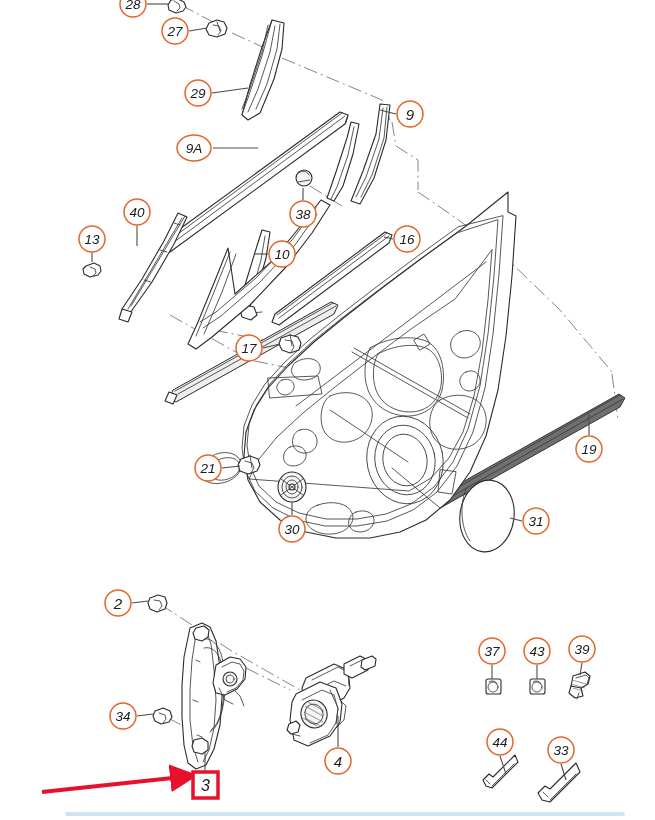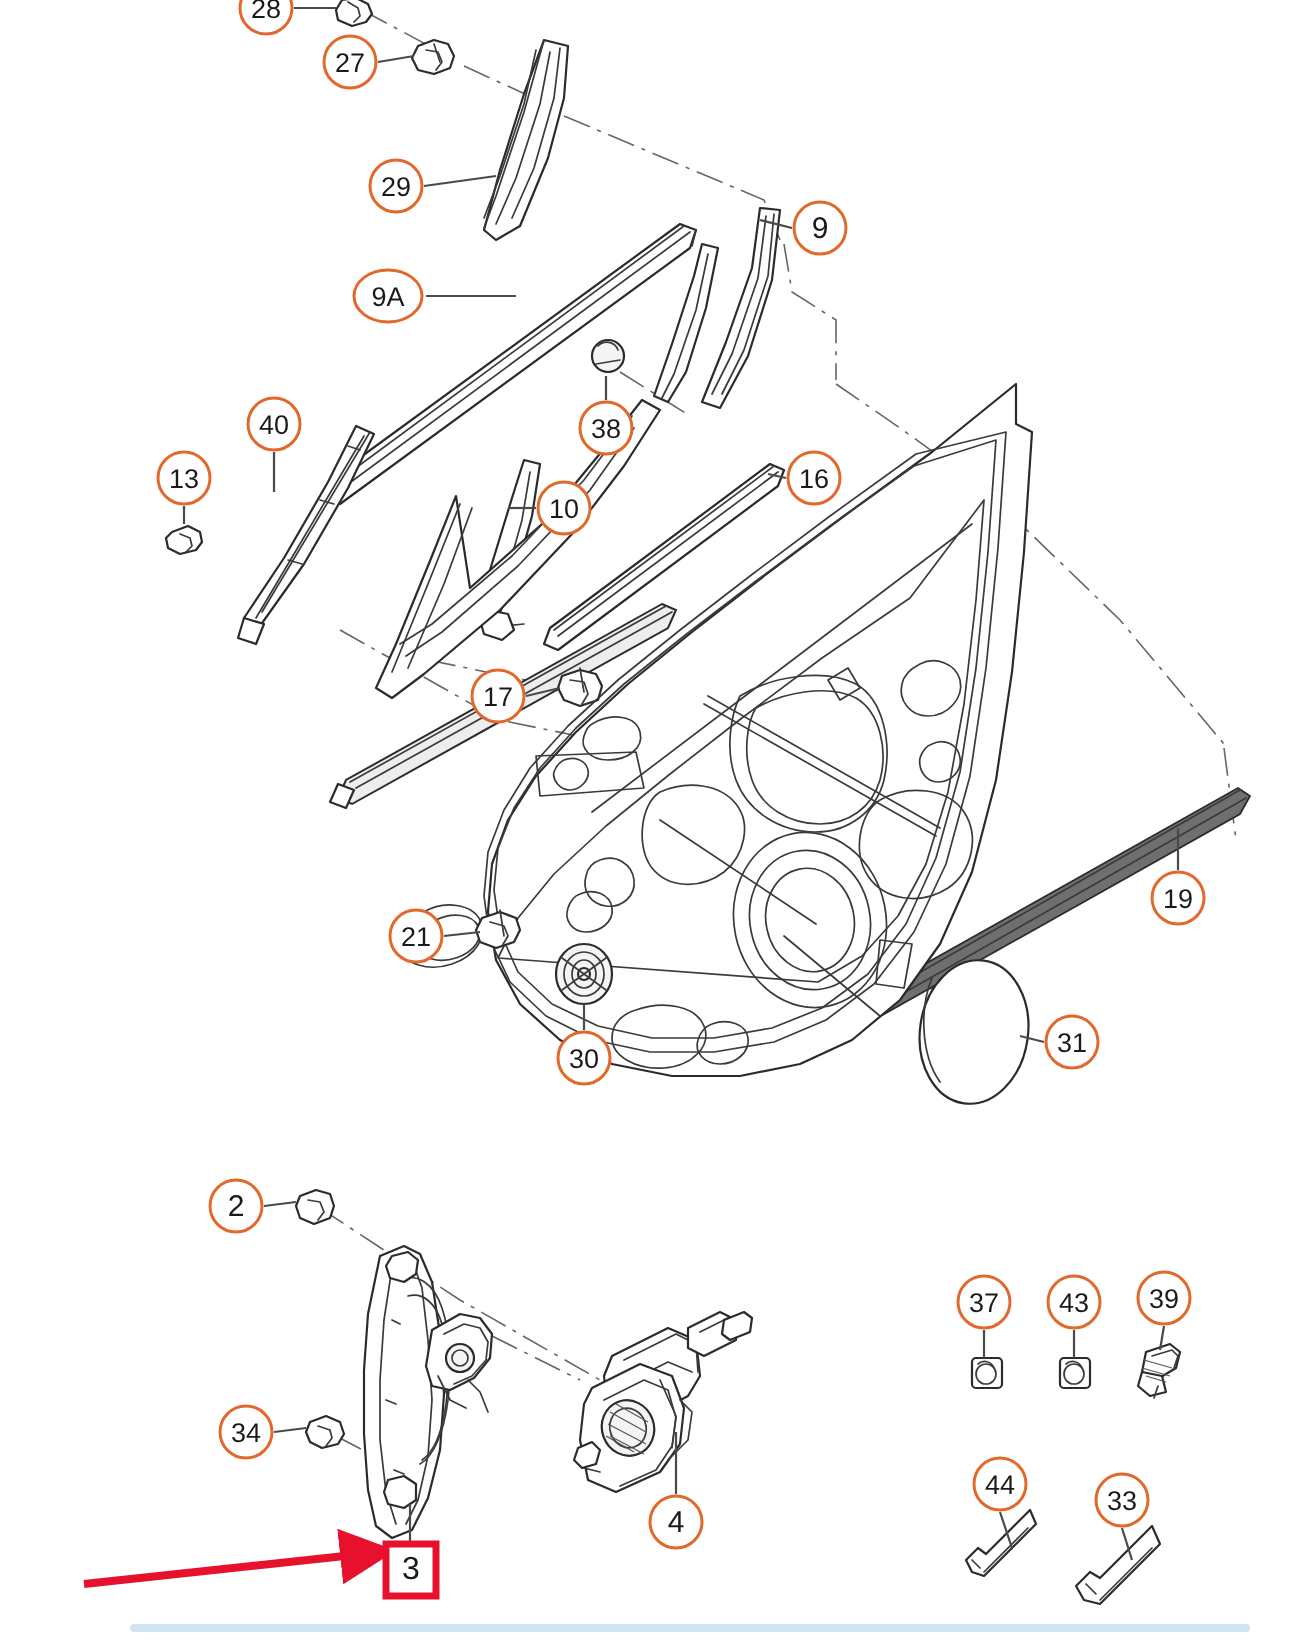--- a/index.html
+++ b/index.html
@@ -2,21 +2,21 @@
 <html><head>
 <meta charset="utf-8">
 <title>Parts Diagram</title>
 <style>
   html,body{margin:0;padding:0;background:#ffffff;}
   body{
     width:655px;height:820px;position:relative;overflow:hidden;
     font-family:"Liberation Sans", sans-serif;
     background:#ffffff;
   }
-  #stage{position:absolute;inset:0;width:655px;height:705px;}
+  #stage{position:absolute;inset:0;width:655px;height:705px;font-style:italic;}
   svg.layer{position:absolute;left:0;top:0;width:655px;height:820px;overflow:visible;}
   .callout-text{
     font-family:"Liberation Sans", sans-serif;
     font-size:15px; fill:#1a1a1a; text-anchor:middle;
     dominant-baseline:central; font-weight:400;
   }
   .callout-text.small{font-size:13.5px;}
   .boxed-text{
     font-family:"Liberation Sans", sans-serif;
     font-size:16px; fill:#1a1a1a; text-anchor:middle;

